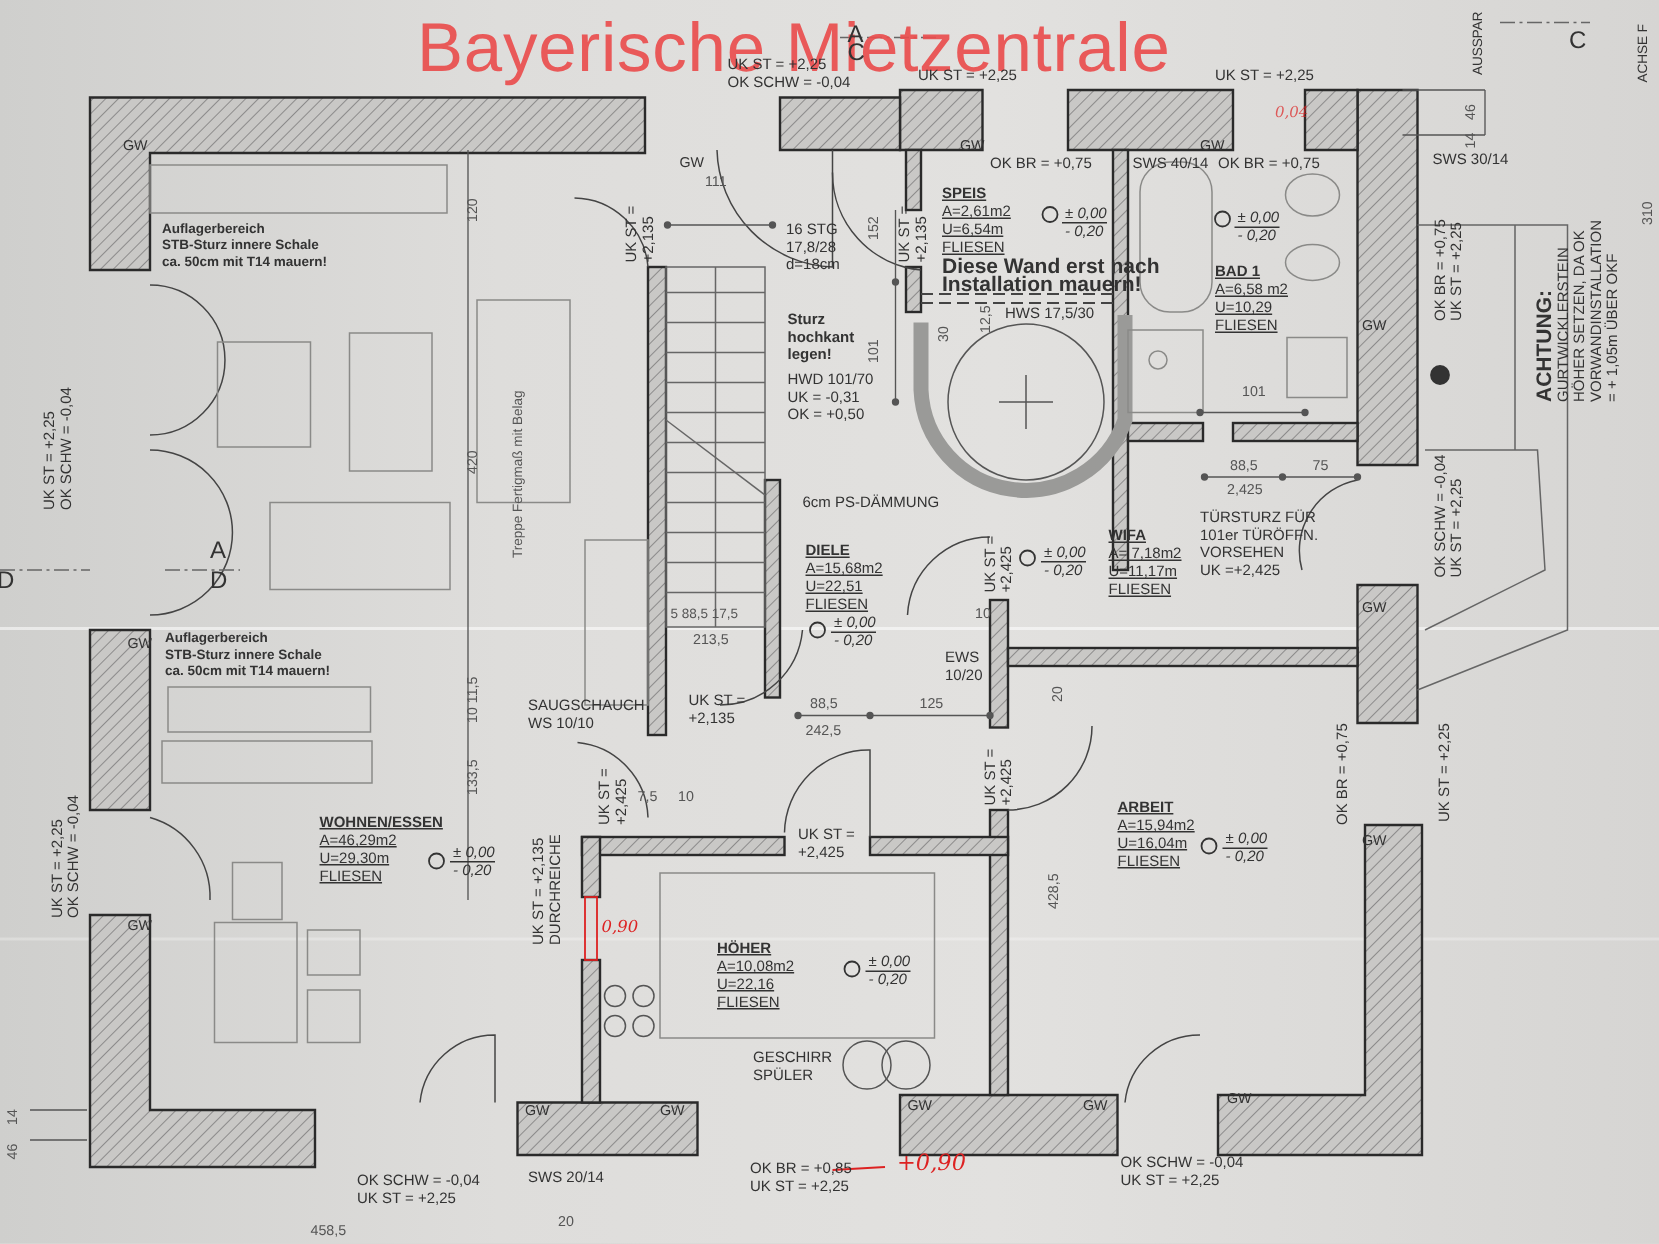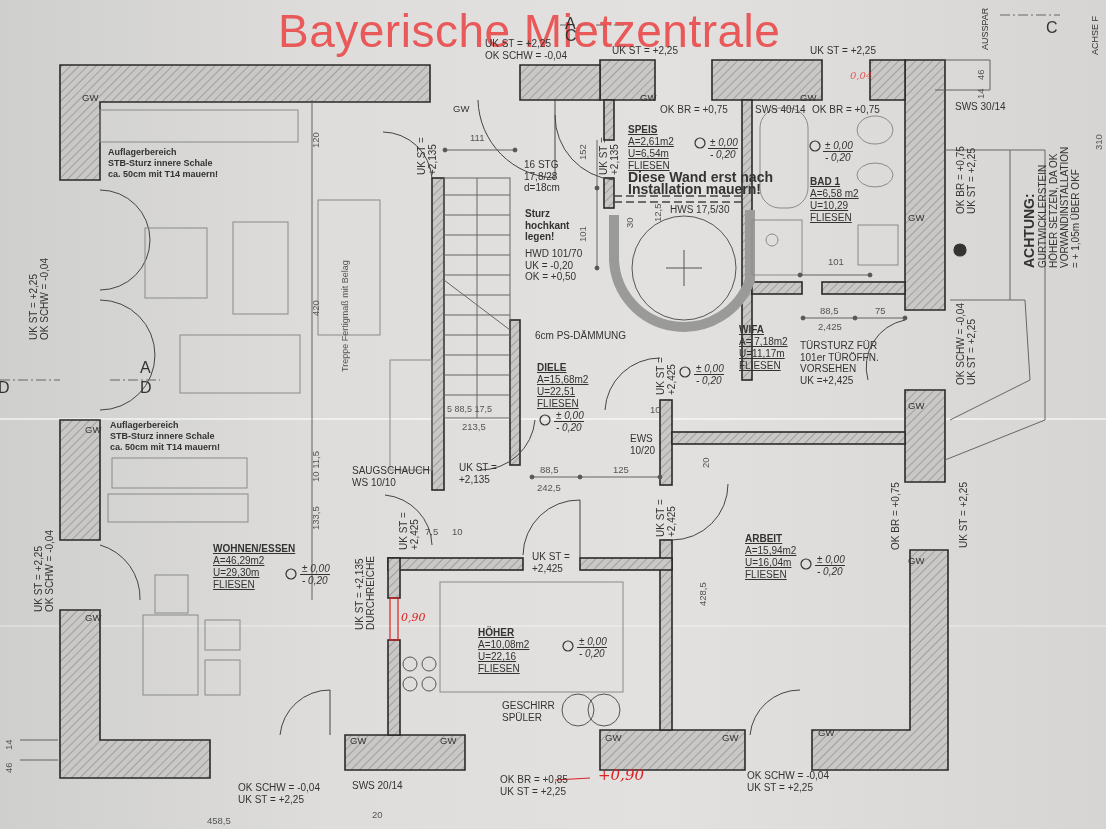--- a/index.html
+++ b/index.html
@@ -230,21 +230,21 @@
   <span class="nm">BAD 1</span>
   <span>A=6,58 m2</span>
   <span>U=10,29</span>
   <span>FLIESEN</span>
 </div>
 <div class="lvl" style="left:823px;top:140px">
     <span class="a">± 0,00</span>
     <span class="c">- 0,20</span>
   </div>
 
-<div class="room" style="left:739px;top:324px">
+<div class="room" style="left:739px;top:352px">
   <span class="nm">WIFA</span>
   <span>A=  7,18m2</span>
   <span>U=11,17m</span>
   <span>FLIESEN</span>
 </div>
 <div class="lvl" style="left:694px;top:363px">
     <span class="a">± 0,00</span>
     <span class="c">- 0,20</span>
   </div>
 
@@ -273,33 +273,33 @@
 <div class="t b" style="left:108px;top:147px;font-size:9px;line-height:11px">
   <div>Auflagerbereich</div>
     <div>STB-Sturz innere Schale</div>
     <div>ca. 50cm mit T14 mauern!</div>
 </div>
 <div class="t b" style="left:110px;top:420px;font-size:9px;line-height:11px">
   <div>Auflagerbereich</div>
     <div>STB-Sturz innere Schale</div>
     <div>ca. 50cm mit T14 mauern!</div>
 </div>
-<div class="t" style="left:524px;top:159px">
+<div class="t" style="left:524px;top:148px">
   <div>16 STG</div>
     <div>17,8/28</div>
     <div>d=18cm</div>
 </div>
 <div class="t b" style="left:525px;top:208px">
   <div>Sturz</div>
     <div>hochkant</div>
     <div>legen!</div>
 </div>
 <div class="t" style="left:525px;top:248px">
   <div>HWD 101/70</div>
-    <div>UK =  -0,20</div>
+    <div>UK =  -0,31</div>
     <div>OK = +0,50</div>
 </div>
 <div class="t b" style="left:628px;top:172px;font-size:14px">
   <div>Diese Wand erst nach</div>
     <div>Installation mauern!</div>
 </div>
 <div class="t" style="left:670px;top:204px">HWS 17,5/30</div>
 <div class="t" style="left:535px;top:330px">6cm PS-DÄMMUNG</div>
 <div class="t" style="left:800px;top:340px">
   <div>TÜRSTURZ FÜR</div>
@@ -415,21 +415,21 @@
 <div class="gw" style="left:85px;top:424px">GW</div>
 <div class="gw" style="left:908px;top:400px">GW</div>
 <div class="gw" style="left:85px;top:612px">GW</div>
 <div class="gw" style="left:908px;top:555px">GW</div>
 <div class="gw" style="left:350px;top:735px">GW</div>
 <div class="gw" style="left:440px;top:735px">GW</div>
 <div class="gw" style="left:605px;top:732px">GW</div>
 <div class="gw" style="left:722px;top:732px">GW</div>
 <div class="gw" style="left:818px;top:727px">GW</div>
 
-<div class="dim" style="left:470px;top:132px">111</div>
+<div class="dim" style="left:470px;top:116px">111</div>
 <div class="rot dim" style="left:577px;top:160px">152</div>
 <div class="rot dim" style="left:577px;top:242px">101</div>
 <div class="rot dim" style="left:624px;top:228px">30</div>
 <div class="rot dim" style="left:652px;top:222px">12,5</div>
 <div class="rot dim" style="left:310px;top:148px">120</div>
 <div class="rot dim" style="left:310px;top:316px">420</div>
 <div class="rot dim" style="left:310px;top:482px">10 11,5</div>
 <div class="rot dim" style="left:310px;top:530px">133,5</div>
 <div class="dim" style="left:540px;top:464px">88,5</div>
 <div class="dim" style="left:613px;top:464px">125</div>

